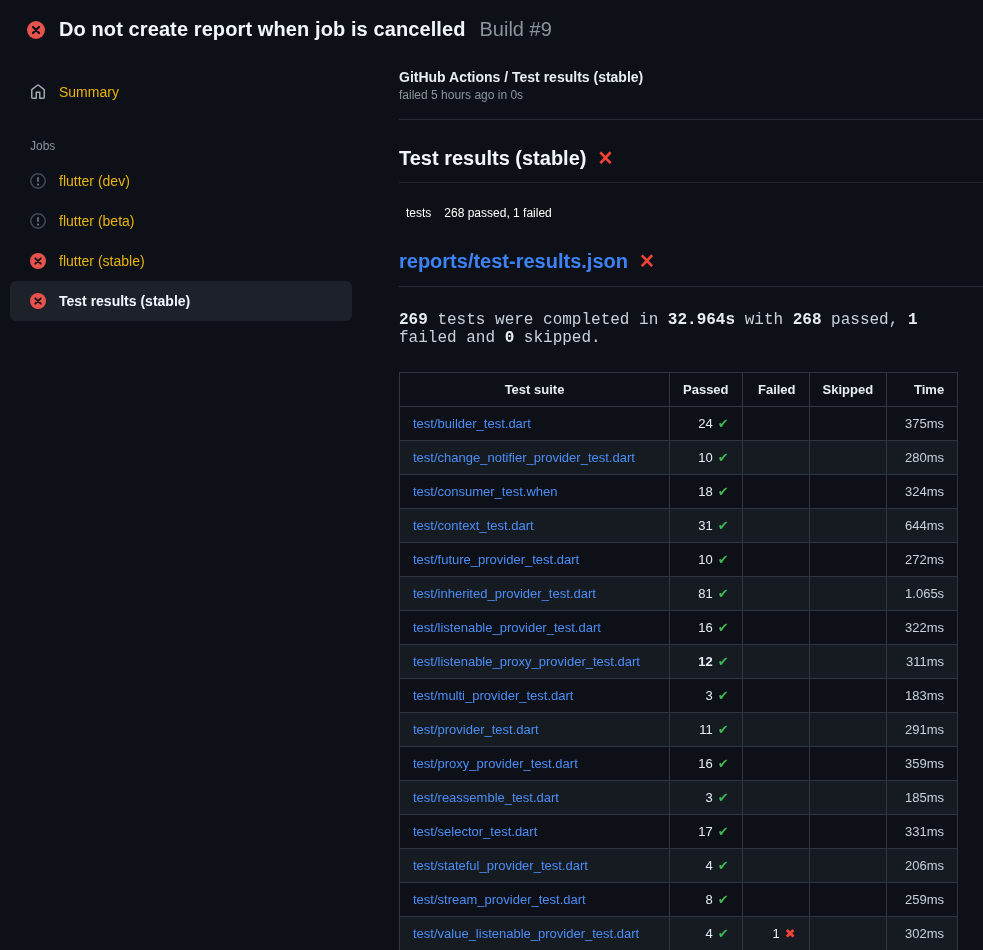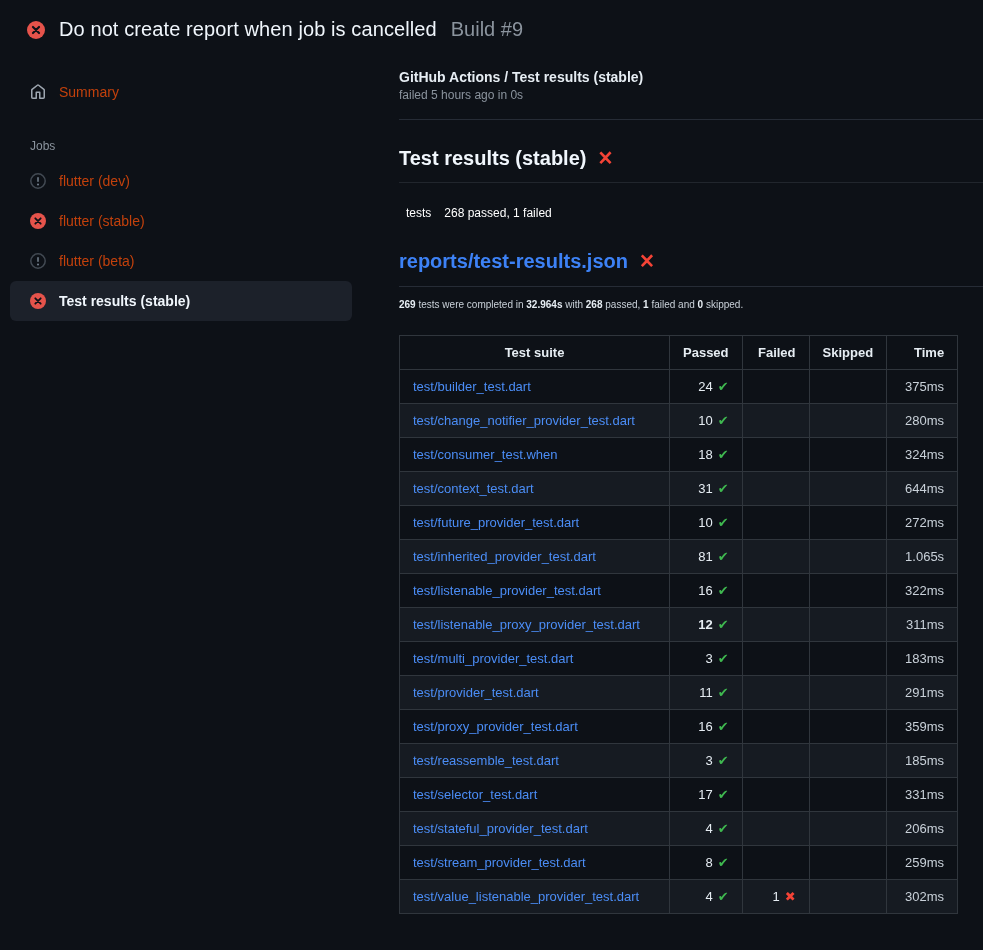--- a/index.html
+++ b/index.html
@@ -12,36 +12,36 @@
     overflow:hidden;
   }
   svg { display:block; }
 
   
   .top-header {
     display:flex; align-items:center; gap:14px;
     padding:18px 24px 14px 27px;
   }
   .top-header .title {
-    font-size:20px; font-weight:400; color:#f0f6fc; letter-spacing:.1px;
+    font-size:20px; font-weight:700; color:#f0f6fc; letter-spacing:.1px;
   }
   .top-header .build {
     font-size:20px; font-weight:400; color:#8b949e;
   }
 
   
   .layout { display:flex; align-items:flex-start; }
   .sidebar { width:375px; flex:none; padding-top:20px; }
   .main { flex:1; min-width:0; padding:14px 0 20px 24px; }
 
   
   .side-item {
     display:flex; align-items:center; gap:13px;
     height:34px; margin:0 23px 0 10px; padding:0 12px 0 20px;
-    border-radius:6px; font-size:14px; color:#c2410c; cursor:pointer;
+    border-radius:6px; font-size:14px; color:#eab308; cursor:pointer;
   }
   .jobs-label {
     margin:30px 0 8px 30px; font-size:12px; color:#8b949e;
   }
   .job-item { height:40px; }
   .job-item.selected {
     background:#1c212a; color:#f0f6fc; font-weight:700;
   }
   .icon16 { width:16px; height:16px; flex:none; }
 
@@ -67,21 +67,21 @@
   .badge .badge-value { padding:3px 8px 3px 7px; }
 
   .report-title {
     display:flex; align-items:center; gap:11px;
     margin:27px 0 0; padding-bottom:13px;
     border-bottom:1px solid #262c36;
     font-size:20px; font-weight:700;
   }
   .report-title a { color:#3d82f6; text-decoration:none; }
 
-  .summary-line { margin-top:12px; font-size:10px; color:#c9d1d9; }
+  .summary-line { margin-top:24px; font-size:16px; color:#c9d1d9;font-family:Liberation Mono, monospace; }
   .summary-line .b { font-weight:700; color:#e6edf3; }
 
   
   table.results {
     border-collapse:collapse; margin-top:25px;
     font-size:13px; table-layout:fixed;
   }
   .results th, .results td {
     border:1px solid #30363d; padding:0 13px; height:34px;
     white-space:nowrap; overflow:hidden;
@@ -131,36 +131,36 @@
           <rect x="7.25" y="3.9" width="1.5" height="5.1" rx="0.75" fill="#768390"></rect>
           <circle cx="8" cy="11.4" r="1" fill="#768390"></circle>
         </svg>
       </span>
       <span>flutter (dev)</span>
     </div>
 
     <div class="side-item job-item">
       <span class="icon16">
         <svg width="16" height="16" viewBox="0 0 16 16">
-          <circle cx="8" cy="8" r="8" fill="#e5534b"></circle>
-          <path d="M5.3 5.3 L10.7 10.7 M10.7 5.3 L5.3 10.7" stroke="#0d1117" stroke-width="1.8" stroke-linecap="round"></path>
-        </svg>
-      </span>
-      <span>flutter (stable)</span>
-    </div>
-
-    <div class="side-item job-item">
-      <span class="icon16">
-        <svg width="16" height="16" viewBox="0 0 16 16">
           <circle cx="8" cy="8" r="7.2" fill="none" stroke="#424a53" stroke-width="1.5"></circle>
           <rect x="7.25" y="3.9" width="1.5" height="5.1" rx="0.75" fill="#768390"></rect>
           <circle cx="8" cy="11.4" r="1" fill="#768390"></circle>
         </svg>
       </span>
       <span>flutter (beta)</span>
+    </div>
+
+    <div class="side-item job-item">
+      <span class="icon16">
+        <svg width="16" height="16" viewBox="0 0 16 16">
+          <circle cx="8" cy="8" r="8" fill="#e5534b"></circle>
+          <path d="M5.3 5.3 L10.7 10.7 M10.7 5.3 L5.3 10.7" stroke="#0d1117" stroke-width="1.8" stroke-linecap="round"></path>
+        </svg>
+      </span>
+      <span>flutter (stable)</span>
     </div>
 
     <div class="side-item job-item selected">
       <span class="icon16">
         <svg width="16" height="16" viewBox="0 0 16 16">
           <circle cx="8" cy="8" r="8" fill="#e5534b"></circle>
           <path d="M5.3 5.3 L10.7 10.7 M10.7 5.3 L5.3 10.7" stroke="#0d1117" stroke-width="1.8" stroke-linecap="round"></path>
         </svg>
       </span>
       <span>Test results (stable)</span>

